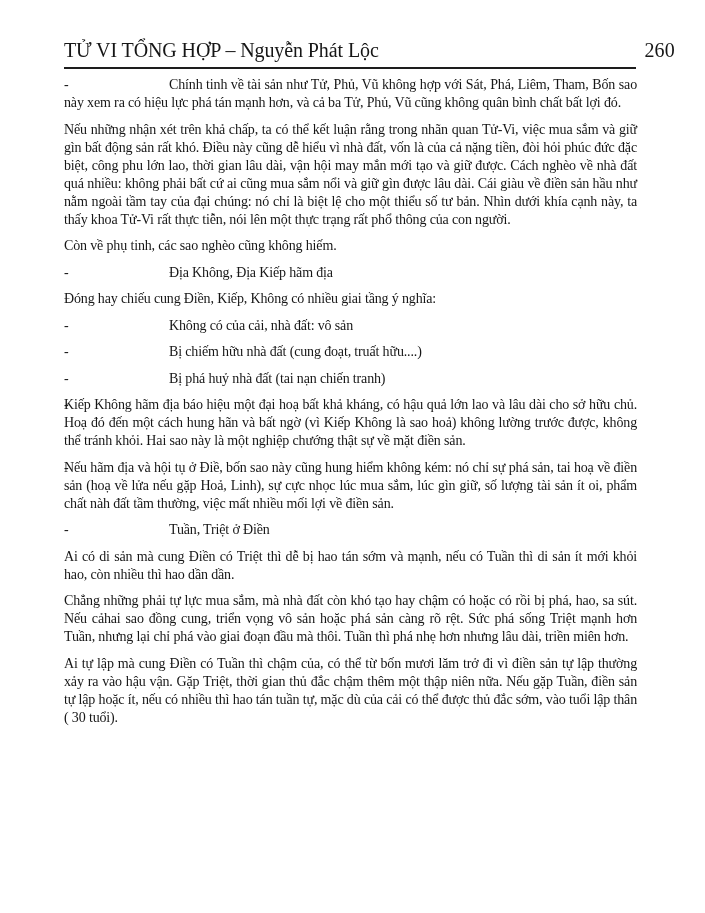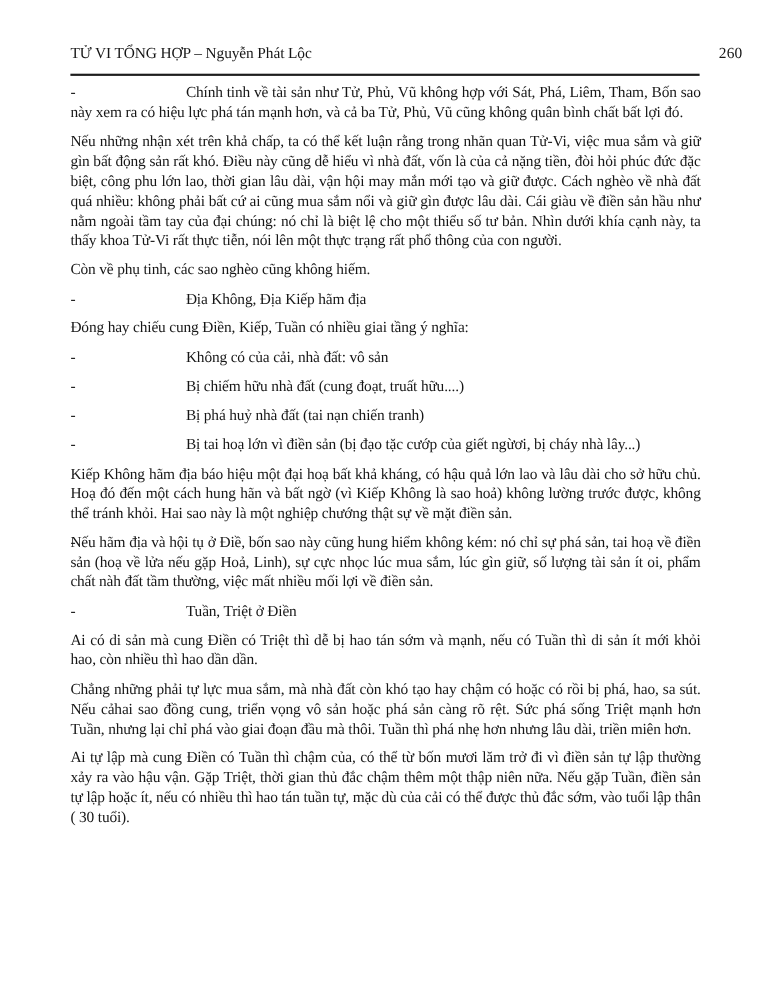--- a/index.html
+++ b/index.html
@@ -19,21 +19,21 @@
     width: 705px;
     height: 913px;
     padding: 42px 30px 0 64px;
     background: #ffffff;
   }
   .header-row {
     display: flex;
     justify-content: space-between;
     align-items: baseline;
     width: 611px;
-    font-size: 14px;
+    font-size: 20px;
     line-height: 16px;
     white-space: nowrap;
   }
   .header-title { letter-spacing: -0.1px; }
   .header-pagenum { letter-spacing: 0.2px; }
   .header-rule {
     width: 572px;
     height: 0;
     border: none;
     border-top: 2px solid #1d1d1d;
@@ -67,25 +67,25 @@
   <div class="header-row">
     <span class="header-title">TỬ VI TỔNG HỢP – Nguyễn Phát Lộc</span>
     <span class="header-pagenum">260</span>
   </div>
   <hr class="header-rule">
   <div class="content" id="content">
       <p class="dash"><span class="dash-marker">-</span><span>Chính tinh về tài sản như Tử, Phủ, Vũ không hợp với Sát, Phá, Liêm, Tham, Bốn sao này xem ra có hiệu lực phá tán mạnh hơn, và cả ba Tử, Phủ, Vũ cũng không quân bình chất bất lợi đó.</span></p>
       <p>Nếu những nhận xét trên khả chấp, ta có thể kết luận rằng trong nhãn quan Tử-Vi, việc mua sắm và giữ gìn bất động sản rất khó. Điều này cũng dễ hiểu vì nhà đất, vốn là của cả nặng tiền, đòi hỏi phúc đức đặc biệt, công phu lớn lao, thời gian lâu dài, vận hội may mắn mới tạo và giữ được. Cách nghèo về nhà đất quá nhiều: không phải bất cứ ai cũng mua sắm nổi và giữ gìn được lâu dài. Cái giàu về điền sản hầu như nằm ngoài tầm tay của đại chúng: nó chỉ là biệt lệ cho một thiểu số tư bản. Nhìn dưới khía cạnh này, ta thấy khoa Tử-Vi rất thực tiễn, nói lên một thực trạng rất phổ thông của con người.</p>
       <p>Còn về phụ tinh, các sao nghèo cũng không hiếm.</p>
       <p class="dash"><span class="dash-marker">-</span><span>Địa Không, Địa Kiếp hãm địa</span></p>
-      <p>Đóng hay chiếu cung Điền, Kiếp, Tuần có nhiều giai tầng ý nghĩa:</p>
+      <p>Đóng hay chiếu cung Điền, Kiếp, Không có nhiều giai tầng ý nghĩa:</p>
       <p class="dash"><span class="dash-marker">-</span><span>Không có của cải, nhà đất: vô sản</span></p>
       <p class="dash"><span class="dash-marker">-</span><span>Bị chiếm hữu nhà đất (cung đoạt, truất hữu....)</span></p>
       <p class="dash"><span class="dash-marker">-</span><span>Bị phá huỷ nhà đất (tai nạn chiến tranh)</span></p>
-      <p class="dash"><span class="dash-marker">-</span><span>Bị tai hoạ lớn vì điền sản (bị đạo tặc cướp của giết ngừơi, bị cháy nhà lây...)</span></p>
+      <p class="dash"><span class="dash-marker">-</span></p>
       <p>Kiếp Không hãm địa báo hiệu một đại hoạ bất khả kháng, có hậu quả lớn lao và lâu dài cho sở hữu chủ. Hoạ đó đến một cách hung hãn và bất ngờ (vì Kiếp Không là sao hoả) không lường trước được, không thể tránh khỏi. Hai sao này là một nghiệp chướng thật sự về mặt điền sản.</p>
       <p class="dash"><span class="dash-marker">-</span></p>
       <p>Nếu hãm địa và hội tụ ở Điề, bốn sao này cũng hung hiểm không kém: nó chỉ sự phá sản, tai hoạ về điền sản (hoạ về lửa nếu gặp Hoả, Linh), sự cực nhọc lúc mua sắm, lúc gìn giữ, số lượng tài sản ít oi, phẩm chất nàh đất tầm thường, việc mất nhiều mối lợi về điền sản.</p>
       <p class="dash"><span class="dash-marker">-</span><span>Tuần, Triệt ở Điền</span></p>
       <p>Ai có di sản mà cung Điền có Triệt thì dễ bị hao tán sớm và mạnh, nếu có Tuần thì di sản ít mới khỏi hao, còn nhiều thì hao dần dần.</p>
       <p>Chẳng  những phải tự lực mua sắm, mà nhà đất còn khó tạo hay chậm có hoặc có rồi bị phá, hao, sa sút. Nếu cảhai sao đồng cung, triển vọng vô sản hoặc phá sản càng rõ rệt. Sức phá sống Triệt mạnh hơn Tuần, nhưng lại chỉ phá vào giai đoạn đầu mà thôi. Tuần thì phá nhẹ hơn nhưng lâu dài, triền miên hơn.</p>
       <p>Ai tự lập mà cung Điền có Tuần thì chậm của, có thể từ bốn mươi lăm trở đi vì điền sản tự lập thường xảy ra vào hậu vận. Gặp Triệt, thời gian thủ đắc chậm thêm một thập niên nữa. Nếu gặp Tuần, điền sản tự lập hoặc ít, nếu có nhiều thì hao tán tuần tự, mặc dù của cải có thể được thủ đắc sớm, vào tuổi lập thân ( 30 tuổi).</p>
     </div>
 </div>
 

